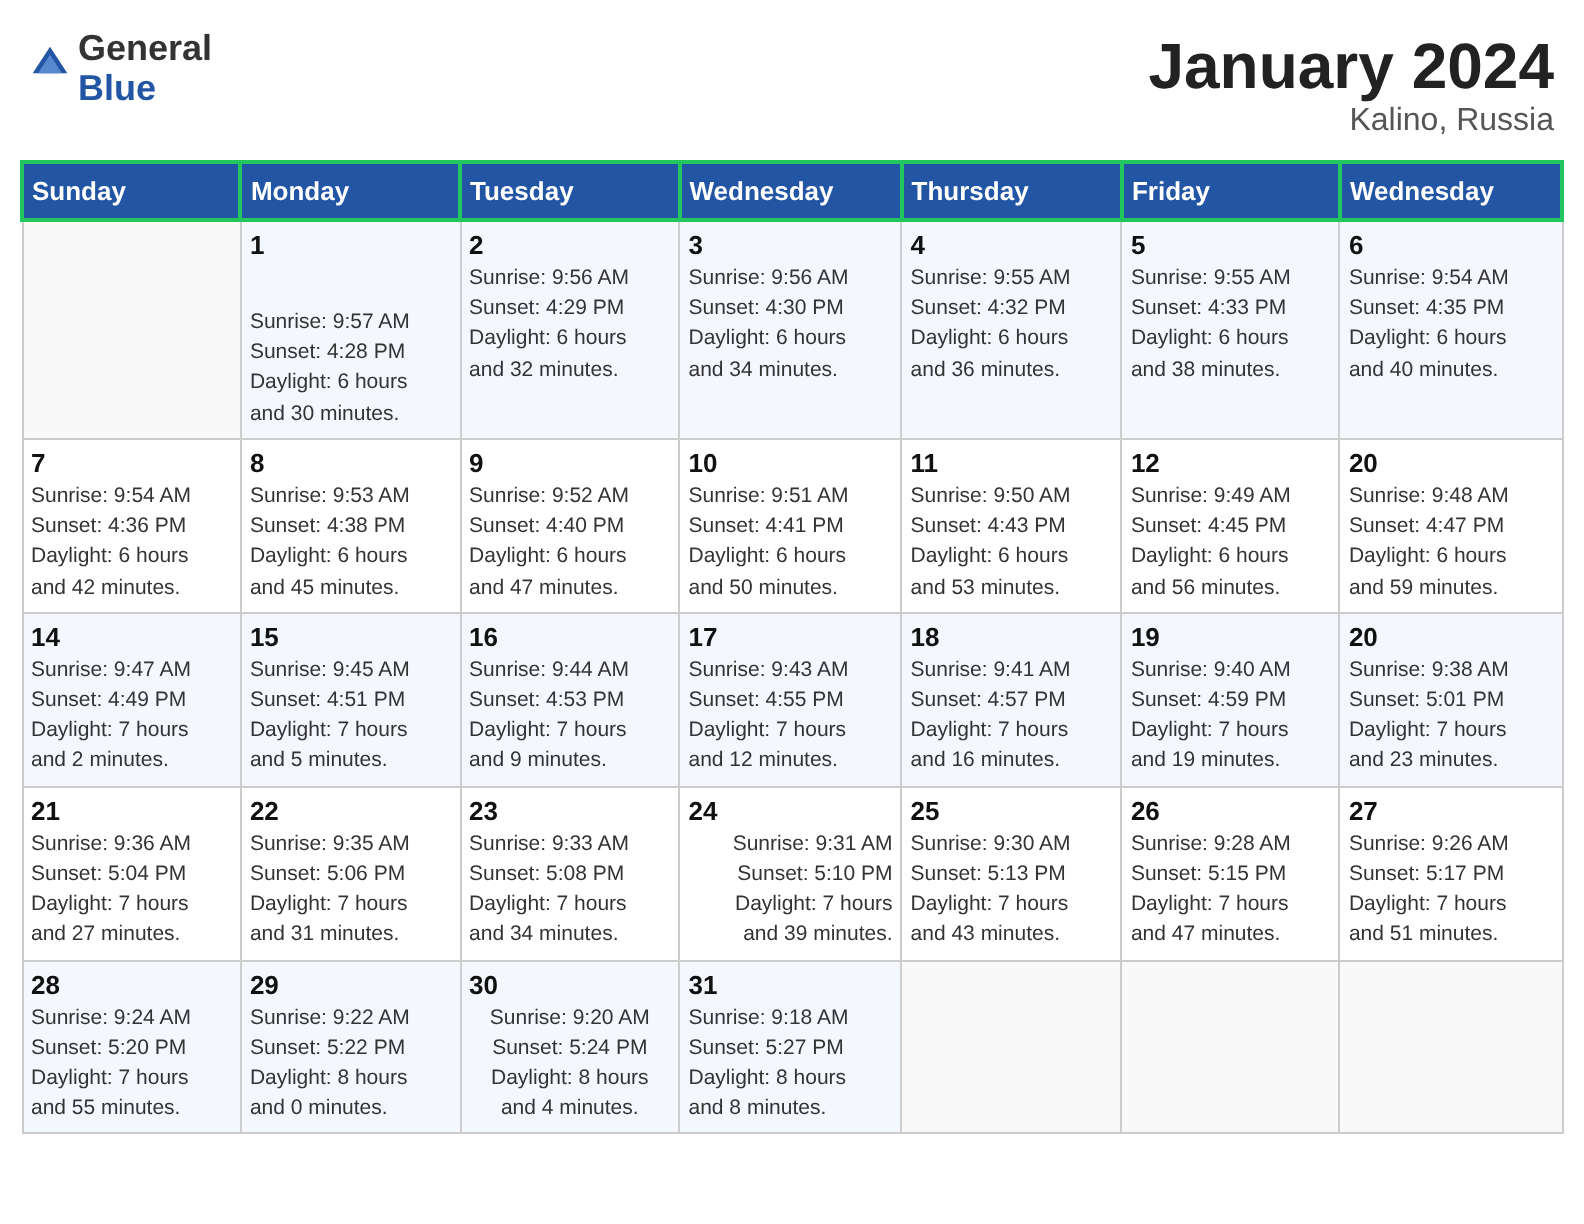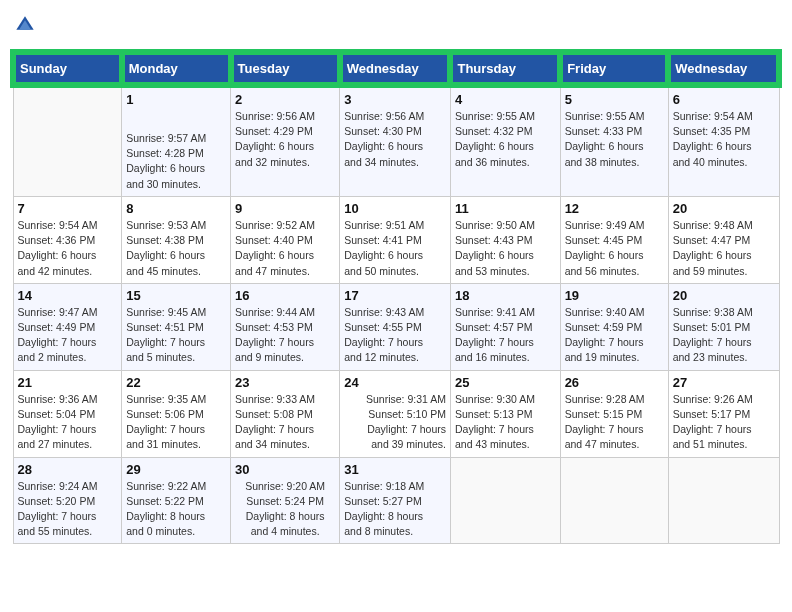--- a/index.html
+++ b/index.html
@@ -43,21 +43,21 @@
       border-collapse: collapse;
       font-size: 11px;
     }
     thead tr th {
       background-color: #2255a4;
       color: #fff;
       padding: 6px 4px;
       text-align: left;
       font-size: 13px;
       font-weight: bold;
-      border: 6px solid #22c55e;
+      border: 2px solid #22c55e;
     }
     tbody tr td {
       border: 1px solid #ccc;
       vertical-align: top;
       padding: 4px 4px;
       height: 80px;
       width: 113px;
       background: #fff;
     }
     tbody tr:nth-child(odd) td {
@@ -86,20 +86,28 @@
 <body>
 
 <div class="header">
   <div class="logo">
     <div>
       <svg class="logo-icon" viewBox="0 0 30 30" width="30" height="30">
         <polygon points="15,2 28,22 2,22" fill="#2255a4"></polygon>
         <polygon points="15,8 24,22 6,22" fill="#5588cc"></polygon>
       </svg>
     </div>
+    <div>
+      <div style="font-size:18px;font-weight:bold;color:#333;line-height:1.1;">General</div>
+      <div style="font-size:18px;font-weight:bold;color:#2255a4;line-height:1.1;">Blue</div>
+    </div>
+  </div>
+  <div class="title-block">
+    <div class="month-title">January 2024</div>
+    <div class="location-title">Kalino, Russia</div>
   </div>
 </div>
 
 <table>
   <thead>
     <tr id="weekday-header">
         <th>Sunday</th>
         <th>Monday</th>
         <th>Tuesday</th>
         <th>Wednesday</th>

